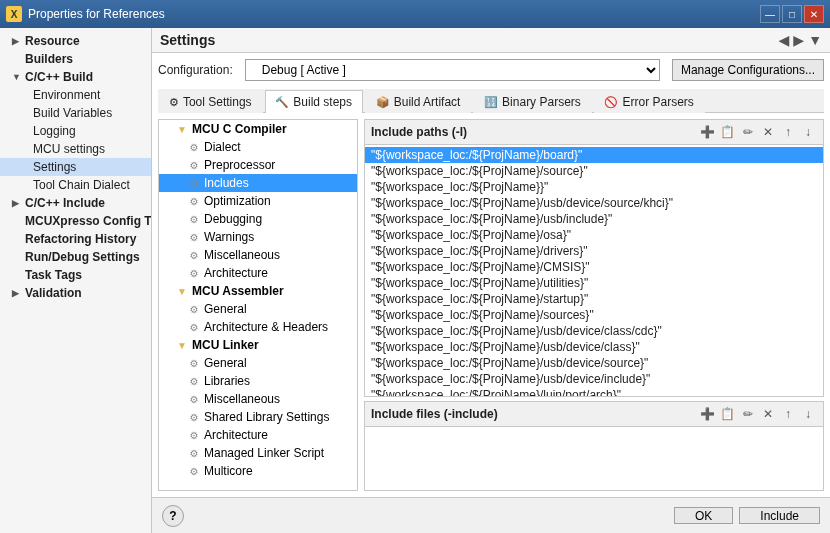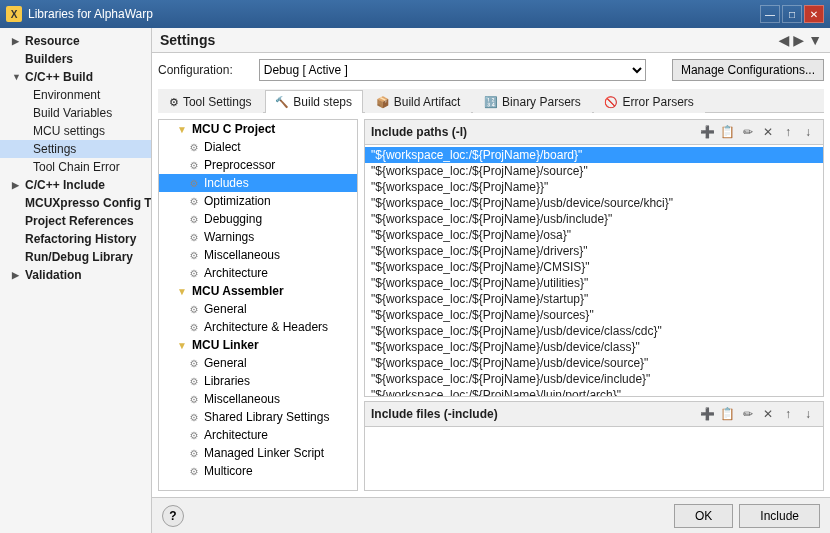--- a/index.html
+++ b/index.html
@@ -132,34 +132,34 @@
       display: flex;
       flex-direction: column;
       padding: 6px;
       overflow: hidden;
     }
 
     
     .config-row {
       display: flex;
       align-items: center;
-      gap: 26px;
+      gap: 12px;
       margin-bottom: 8px;
     }
     .config-label {
       font-size: 12px;
       color: #1e1e1e;
     }
     .config-select {
       flex: 1;
       height: 22px;
       border: 1px solid #a0a0a0;
       background: white;
       font-size: 12px;
-      padding: 0 0;
+      padding: 0 12px;
     }
     .config-btn {
       height: 22px;
       padding: 0 8px;
       background: #e8e8e8;
       border: 1px solid #a0a0a0;
       font-size: 12px;
       cursor: pointer;
       white-space: nowrap;
     }
@@ -331,42 +331,42 @@
       justify-content: center;
       cursor: pointer;
       font-size: 12px;
       font-weight: bold;
     }
     .bottom-bar-right {
       display: flex;
       gap: 6px;
     }
     .action-btn {
-      height: 24px;
+      height: 17px;
       padding: 0 20px;
       border: 1px solid #a0a0a0;
       background: #e8e8e8;
       font-size: 12px;
       cursor: pointer;
     }
 
     
     ::-webkit-scrollbar { width: 8px; height: 8px; }
     ::-webkit-scrollbar-track { background: #f0f0f0; }
     ::-webkit-scrollbar-thumb { background: #b0b0b0; border: 1px solid #f0f0f0; }
   </style>
 </head>
 <body>
 
 <div class="titlebar">
   <div class="titlebar-left">
     <div class="titlebar-icon">
       <span>X</span>
     </div>
-    <span class="titlebar-title">Libraries for AlphaWarp</span>
+    <span class="titlebar-title">Properties for References</span>
   </div>
   <div class="titlebar-controls">
     <button class="titlebar-btn">—</button>
     <button class="titlebar-btn">□</button>
     <button class="titlebar-btn close-btn">✕</button>
   </div>
 </div>
 
 <div class="main-container">
 
@@ -386,49 +386,53 @@
       <div class="sidebar-item level2">
         <span style="min-width: 10px;"></span>
         <span>Environment</span>
       </div>
       <div class="sidebar-item level2">
         <span style="min-width: 10px;"></span>
         <span>Build Variables</span>
       </div>
       <div class="sidebar-item level2">
         <span style="min-width: 10px;"></span>
+        <span>Logging</span>
+      </div>
+      <div class="sidebar-item level2">
+        <span style="min-width: 10px;"></span>
         <span>MCU settings</span>
       </div>
       <div class="sidebar-item level2 selected">
         <span style="min-width: 10px;"></span>
         <span>Settings</span>
       </div>
       <div class="sidebar-item level2">
         <span style="min-width: 10px;"></span>
-        <span>Tool Chain Error</span>
+        <span>Tool Chain Dialect</span>
       </div>
       <div class="sidebar-item level1">
         <span class="expand-arrow">▶</span>
         <span>C/C++ Include</span>
       </div>
       <div class="sidebar-item level1">
         <span style="min-width: 10px;"></span>
         <span>MCUXpresso Config Tools</span>
       </div>
       <div class="sidebar-item level1">
         <span style="min-width: 10px;"></span>
-        <span>Project References</span>
-      </div>
-      <div class="sidebar-item level1">
-        <span style="min-width: 10px;"></span>
         <span>Refactoring History</span>
       </div>
       <div class="sidebar-item level1">
         <span style="min-width: 10px;"></span>
-        <span>Run/Debug Library</span>
+        <span>Run/Debug Settings</span>
+      </div>
+      <div class="sidebar-item level1">
+        <span style="min-width: 10px;"></span>
+        <span>Task Tags</span>
       </div>
       <div class="sidebar-item level1">
         <span class="expand-arrow">▶</span>
         <span>Validation</span>
       </div>
     </div>
 
   <div class="content-area">
 
     <div class="content-header">
@@ -471,21 +475,21 @@
             <span class="tab-icon">🚫</span>
             <span>Error Parsers</span>
           </div>
         </div>
 
       <div class="two-panel">
 
         <div class="tree-panel" id="tree-panel">
             <div class="tree-item group-header indent1">
               <span class="tree-icon" style="color: rgb(220, 184, 76);">▼</span>
-              <span>MCU C Project</span>
+              <span>MCU C Compiler</span>
             </div>
             <div class="tree-item indent2">
               <span class="tree-icon icon-gear">⚙</span>
               <span>Dialect</span>
             </div>
             <div class="tree-item indent2">
               <span class="tree-icon icon-gear">⚙</span>
               <span>Preprocessor</span>
             </div>
             <div class="tree-item indent2 selected">

